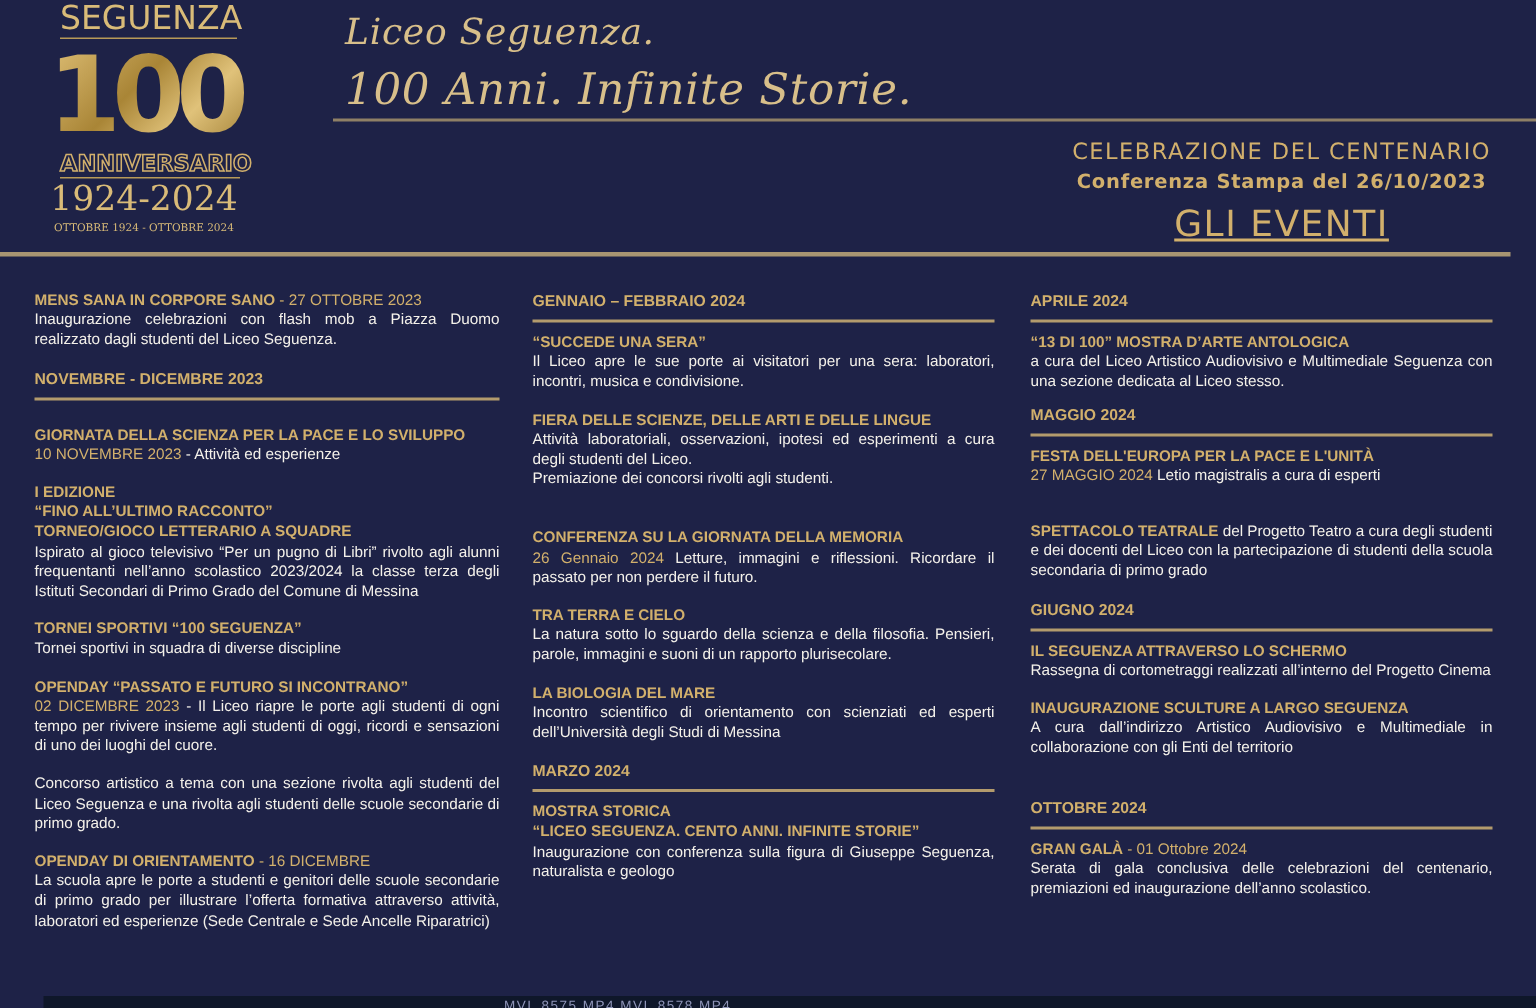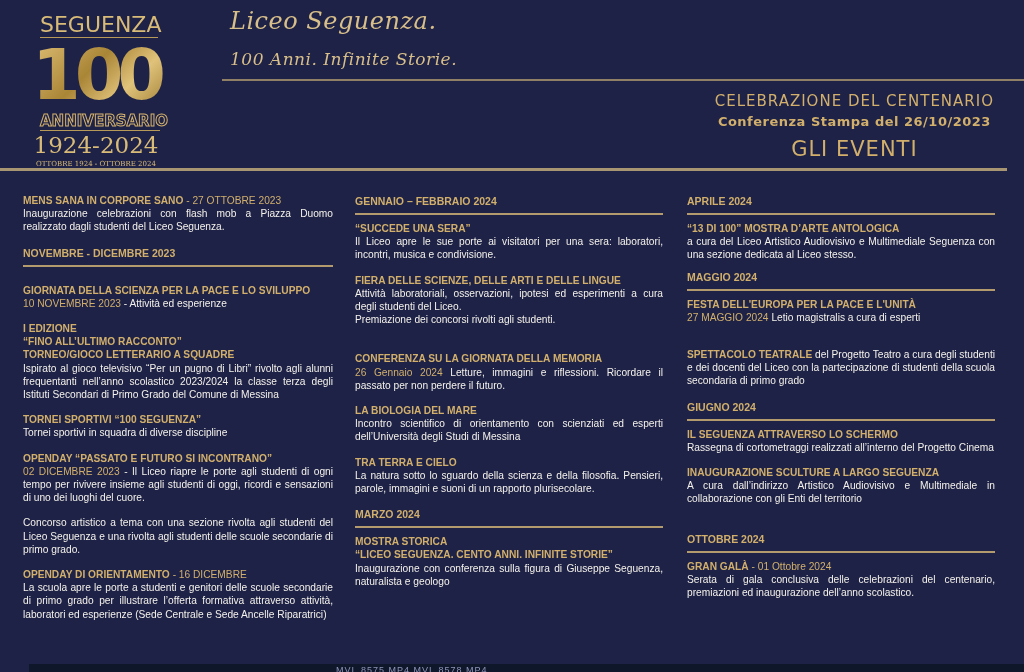--- a/index.html
+++ b/index.html
@@ -10,21 +10,21 @@
       color: #f4f1ea;
       position: relative;
     }
     
     .logo {
       position: absolute; left: 18px; top: 0; width: 150px; height: 165px;
       text-align: center; color: #c9a75e;
     }
     .logo .school {
       font-family: "DejaVu Sans", sans-serif; font-size: 22px; letter-spacing: 0px;
-      color: #d9bb78; line-height: 24px; padding-top: 13px;
+      color: #d9bb78; line-height: 24px; padding-top: 1px;
       border-bottom: 1px solid #b89a58; width: 118px; margin-left: 22px;
     }
     .logo .big {
       font-family: "DejaVu Sans", sans-serif; font-weight: bold; font-size: 70px;
       line-height: 74px; letter-spacing: -6px;
       background: linear-gradient(135deg,#e6c77f 0%,#a98536 45%,#e0c27a 70%,#9c7a30 100%);
       -webkit-background-clip: text; background-clip: text; color: transparent;
       margin-left: 6px;
     }
     .logo .anniv {
@@ -39,30 +39,30 @@
     .logo .dates {
       font-family: "DejaVu Serif", serif; font-size: 7px; color: #d9bb78; line-height: 10px;
       margin-left: 6px;
     }
     
     .script-title {
       position: absolute; left: 230px; top: 6px; width: 794px;
       font-family: "DejaVu Serif", serif; font-style: italic; font-weight: normal;
       color: #d8bf8a; font-size: 24px; line-height: 30px; letter-spacing: 0.5px;
     }
-    .script-title div:nth-child(2) { font-size: 17px; margin-top: 8px; }
+    .script-title div:nth-child(2) { font-size: 29px; margin-top: 8px; }
     .top-line { position: absolute; left: 222px; top: 79px; width: 802px; height: 2px; background: #8f8066; }
     
     .header-right {
       position: absolute; right: 30px; top: 90px; text-align: center; color: #d2b06c;
       font-family: "DejaVu Sans", sans-serif;
     }
     .header-right .h1 { font-size: 15px; letter-spacing: 1px; line-height: 22px; }
     .header-right .h2 { font-size: 13px; font-weight: bold; letter-spacing: 0.5px; line-height: 20px; }
-    .header-right .h3 { font-size: 21px; letter-spacing: 1px; line-height: 30px; margin-top: 2px; }
+    .header-right .h3 { font-size: 24px; letter-spacing: 1px; line-height: 30px; margin-top: 2px; text-decoration: underline; }
     .main-line { position: absolute; left: 0; top: 168px; width: 1007px; height: 3px; background: #a89572; }
     
     .col {
       position: absolute; top: 194px; font-size: 10.2px; line-height: 13.2px;
     }
     .col1 { left: 23px; width: 310px; }
     .col2 { left: 355px; width: 308px; }
     .col3 { left: 687px; width: 308px; }
     .event { margin-bottom: 12px; text-align: justify; }
     .event .title { color: #d2b06c; font-weight: bold; display: block; }
@@ -149,26 +149,26 @@
     <span class="title">FIERA DELLE SCIENZE, DELLE ARTI E DELLE LINGUE</span>
     <span class="desc">Attività laboratoriali, osservazioni, ipotesi ed esperimenti a cura degli studenti del Liceo.</span><br>
     <span class="desc">Premiazione dei concorsi rivolti agli studenti.</span>
   </div>
   <div style="height:14px"></div>
   <div class="event">
     <span class="title">CONFERENZA SU LA GIORNATA DELLA MEMORIA</span>
     <span class="date">26 Gennaio 2024</span><span class="desc"> Letture, immagini e riflessioni. Ricordare il passato per non perdere il futuro.</span>
   </div>
   <div class="event">
+    <span class="title">TRA TERRA E CIELO</span>
+    <span class="desc">La natura sotto lo sguardo della scienza e della filosofia. Pensieri, parole, immagini e suoni di un rapporto plurisecolare.</span>
+  </div>
+  <div class="event">
     <span class="title">LA BIOLOGIA DEL MARE</span>
     <span class="desc">Incontro scientifico di orientamento con scienziati ed esperti dell’Università degli Studi di Messina</span>
-  </div>
-  <div class="event">
-    <span class="title">TRA TERRA E CIELO</span>
-    <span class="desc">La natura sotto lo sguardo della scienza e della filosofia. Pensieri, parole, immagini e suoni di un rapporto plurisecolare.</span>
   </div>
   <div class="section-head">MARZO 2024</div>
   <div class="event">
     <span class="title">MOSTRA STORICA</span>
     <span class="title">“LICEO SEGUENZA. CENTO ANNI. INFINITE STORIE”</span>
     <span class="desc">Inaugurazione con conferenza sulla figura di Giuseppe Seguenza, naturalista e geologo</span>
   </div>
 </div>
 
 <div class="col col3">

